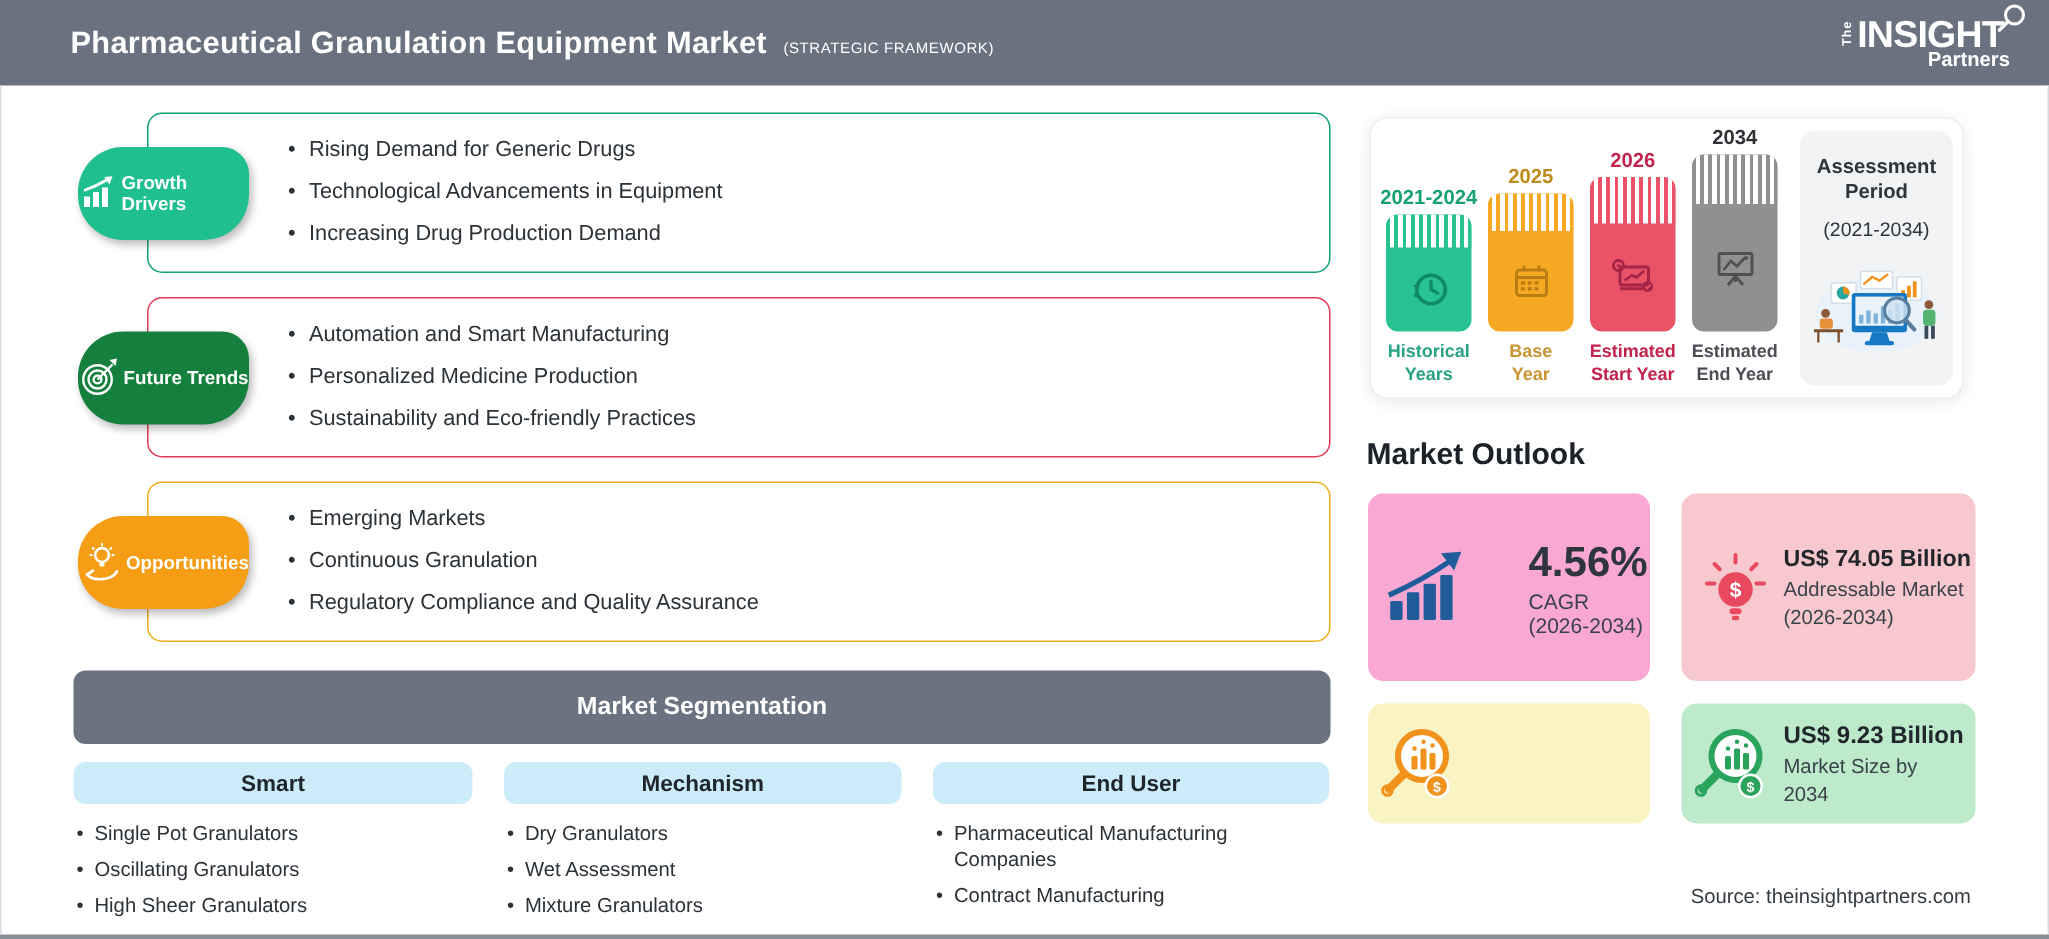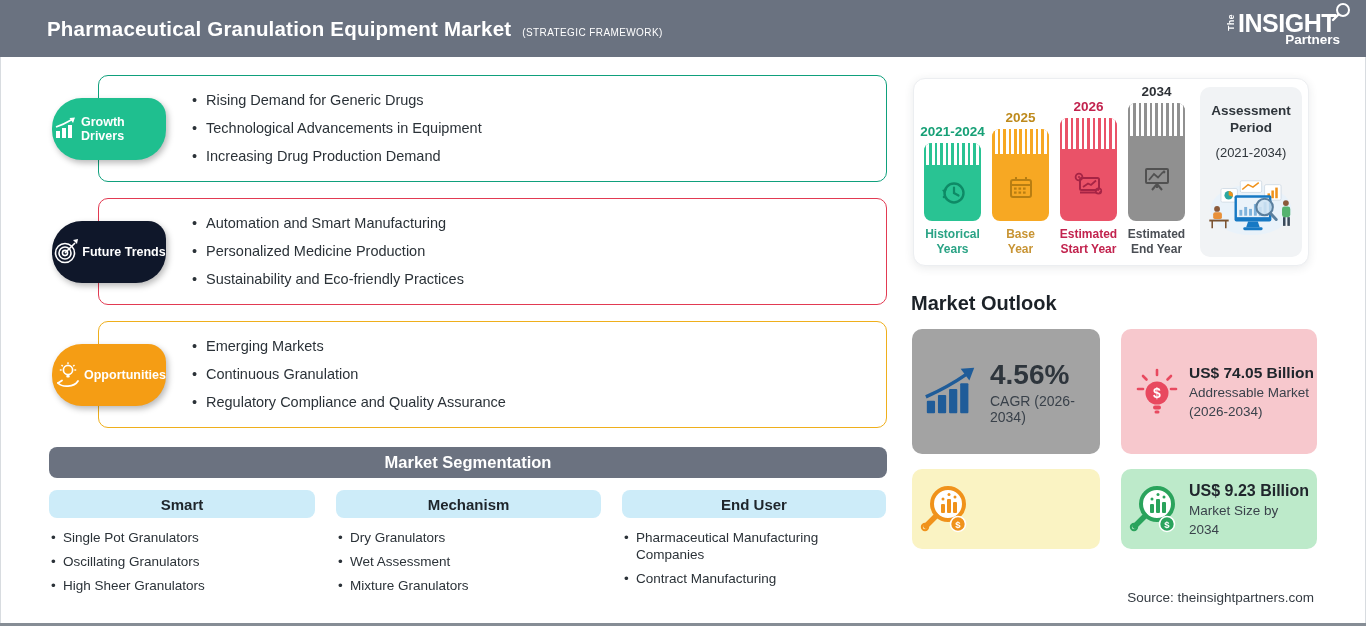--- a/index.html
+++ b/index.html
@@ -32,29 +32,29 @@
           border-radius: 10px; border: 1.5px solid; margin-bottom: 16px;
           display: flex; align-items: center; }
   .fbox.green { border-color: #0FA07C; }
   .fbox.red   { border-color: #E23A52; }
   .fbox.amber { border-color: #EFAF1C; }
   .badge { position: absolute; left: -47px; top: 50%; transform: translateY(-50%);
            width: 114px; height: 62px; border-radius: 30px 18px 30px 30px;
            display: flex; flex-direction: row; align-items: center; justify-content: center;
            gap: 2px; color: #fff; box-shadow: 2px 3px 6px rgba(0,0,0,.28); }
   .badge.green { background: #1FBF8F; }
-  .badge.red   { background: #0f172a; }
+  .badge.red   { background: #15803d; }
   .badge.amber { background: #F59D14; }
   .badge-label { font-size: 12.5px; font-weight: 700; }
   .fbox ul { list-style: none; padding-left: 93px; display: flex; flex-direction: column; gap: 9px; }
   .fbox li { position: relative; padding-left: 14px; font-size: 14.5px; color: #2B3238; line-height: 19px; }
   .fbox li::before { content: "•"; position: absolute; left: 0; color: #2B3238; }
 
   
-  .seg-bar { margin-top: 19px; width: 838px; height: 31px; background: #6B7280;
+  .seg-bar { margin-top: 19px; width: 838px; height: 49px; background: #6B7280;
              border-radius: 8px; display: flex; align-items: center; justify-content: center; }
   .seg-bar span { color: #fff; font-size: 16.5px; font-weight: 700; }
   .seg-grid { margin-top: 12px; display: grid; grid-template-columns: 266px 265px 264px;
               column-gap: 21px; width: 838px; }
   .seg-pill { height: 28px; background: #CDECF9; border-radius: 8px; display: flex;
               align-items: center; justify-content: center; font-size: 15px;
               font-weight: 700; color: #1E252B; }
   .seg-col ul { list-style: none; margin-top: 11px; padding-left: 2px;
                 display: flex; flex-direction: column; gap: 7px; }
   .seg-col li { position: relative; padding-left: 12px; font-size: 13.5px;
@@ -96,21 +96,21 @@
   .assess-illu { margin-top: 14px; }
 
   
   .mo-title { margin-top: 26px; margin-left: 2px; font-size: 20px; font-weight: 700; color: #1C2228; }
   .cards-row { display: grid; grid-template-columns: 188px 196px; column-gap: 21px; margin-left: 3px; }
   .row1 { margin-top: 14px; }
   .row2 { margin-top: 15px; }
   .card { border-radius: 10px; display: flex; align-items: center; }
   .row1 .card { height: 125px; }
   .row2 .card { height: 80px; }
-  .card.blue   { background: #a3a3a3; padding-left: 10px; }
+  .card.blue   { background: #f9a8d4; padding-left: 10px; gap: 29px; }
   .card.pink   { background: #F7C8CD; padding-left: 12px; }
   .card.yellow { background: #FAF3C3; padding-left: 6px; }
   .card.green  { background: #BDEACA; padding-left: 6px; }
   .cagr-text { margin-left: 10px; }
   .cagr-value { font-size: 28px; font-weight: 700; color: #2E353C; line-height: 32px; }
   .cagr-label { font-size: 14px; color: #39414A; margin-top: 2px; }
   .pink .card-text { width: 126px; margin-left: 8px; }
   .card-value { font-size: 15.5px; font-weight: 700; color: #20262C; line-height: 21px; display: block; }
   .card-label { font-size: 13.5px; color: #3A424B; line-height: 19px; display: block; }
   .row2 .card-text { width: 122px; margin-left: 6px; }

